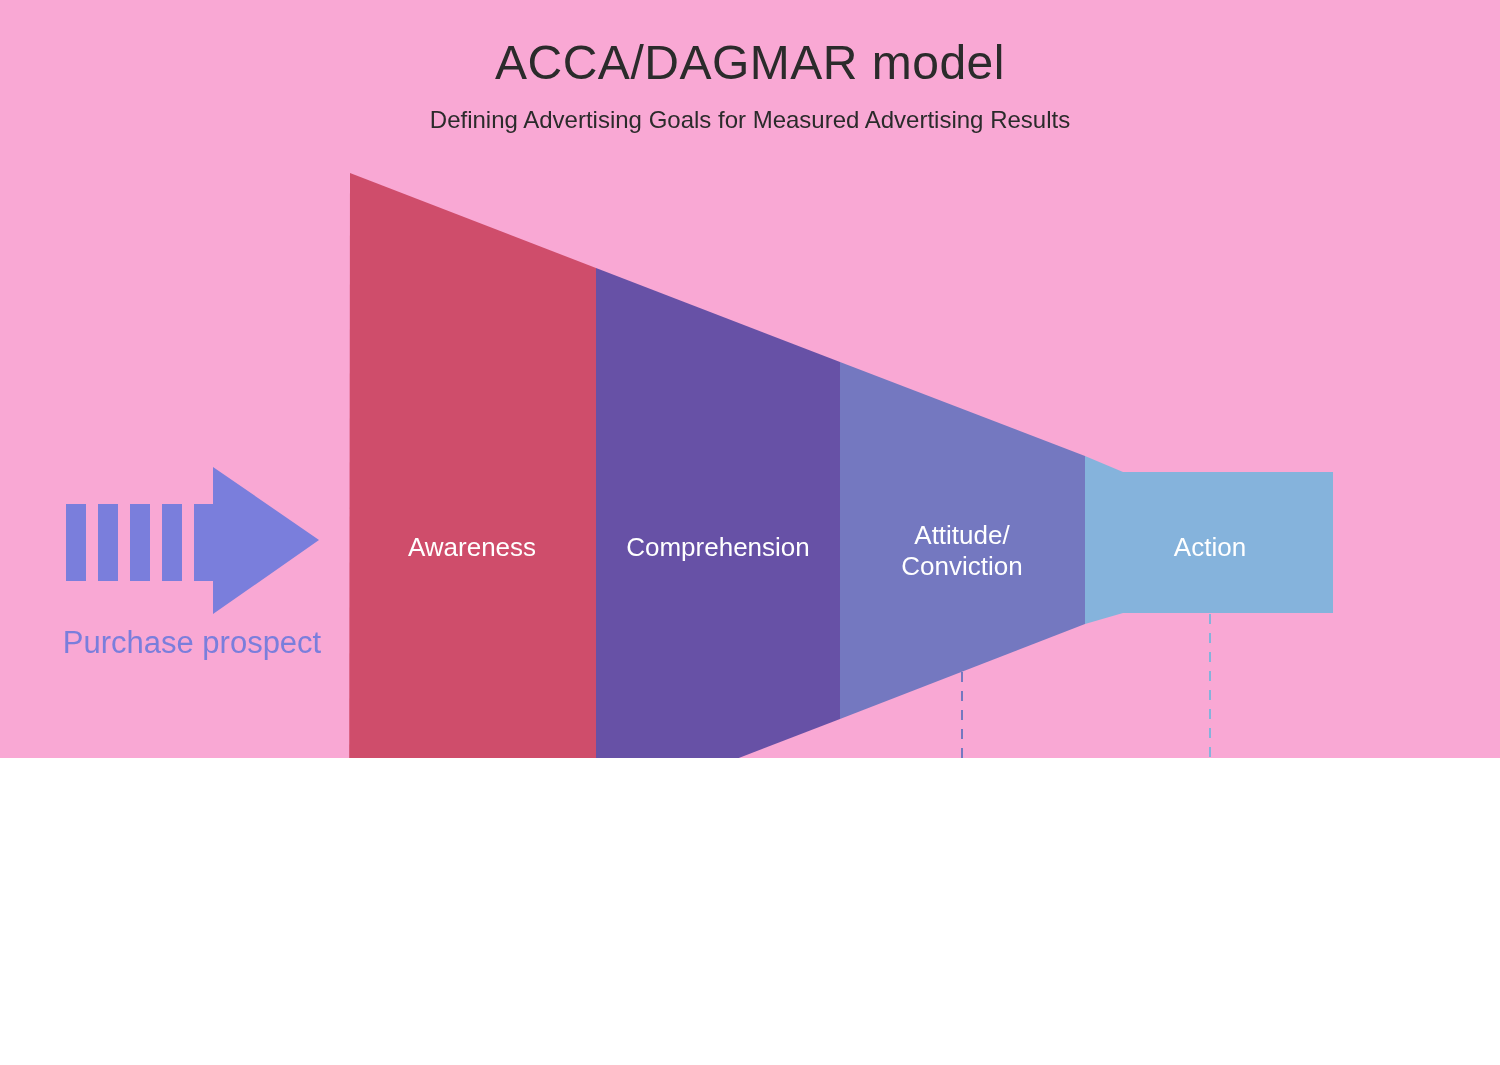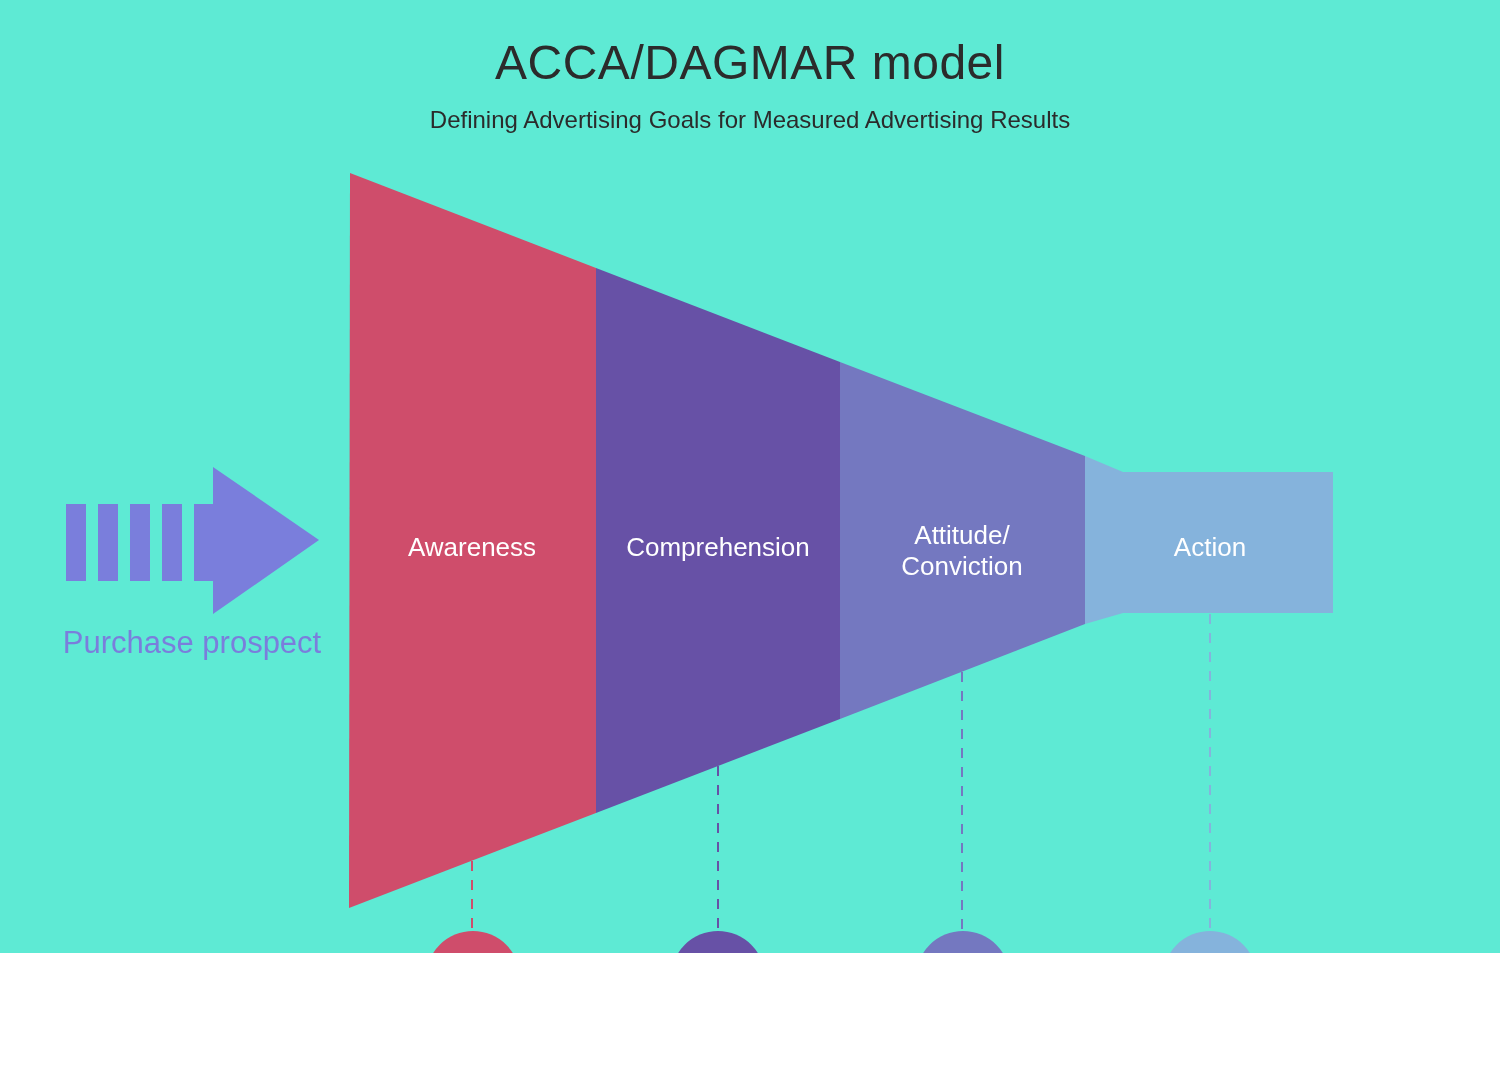--- a/index.html
+++ b/index.html
@@ -3,22 +3,22 @@
 <meta charset="utf-8">
 <style>
   html, body {
     margin: 0;
     padding: 0;
     background: #ffffff;
   }
   .canvas {
     position: relative;
     width: 1500px;
-    height: 953px;
-    background: #5eead4;
+    height: 758px;
+    background: #f9a8d4;
     font-family: "Liberation Sans", sans-serif;
     overflow: hidden;
   }
   svg { display: block; }
   .title {
     font-size: 48px;
     font-weight: 400;
     text-anchor: middle;
     letter-spacing: 0.5px;
   }

